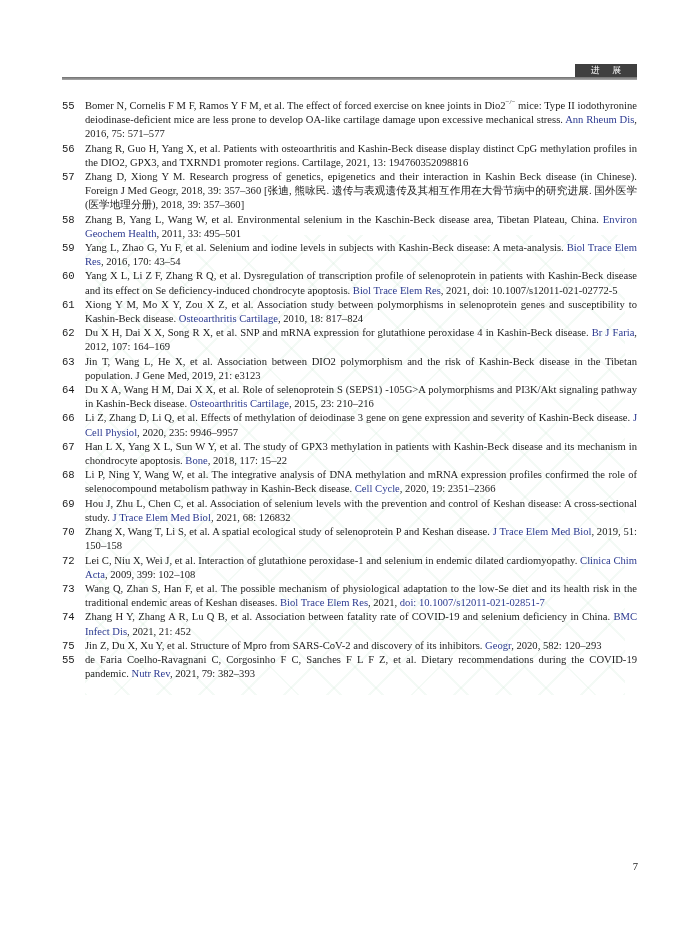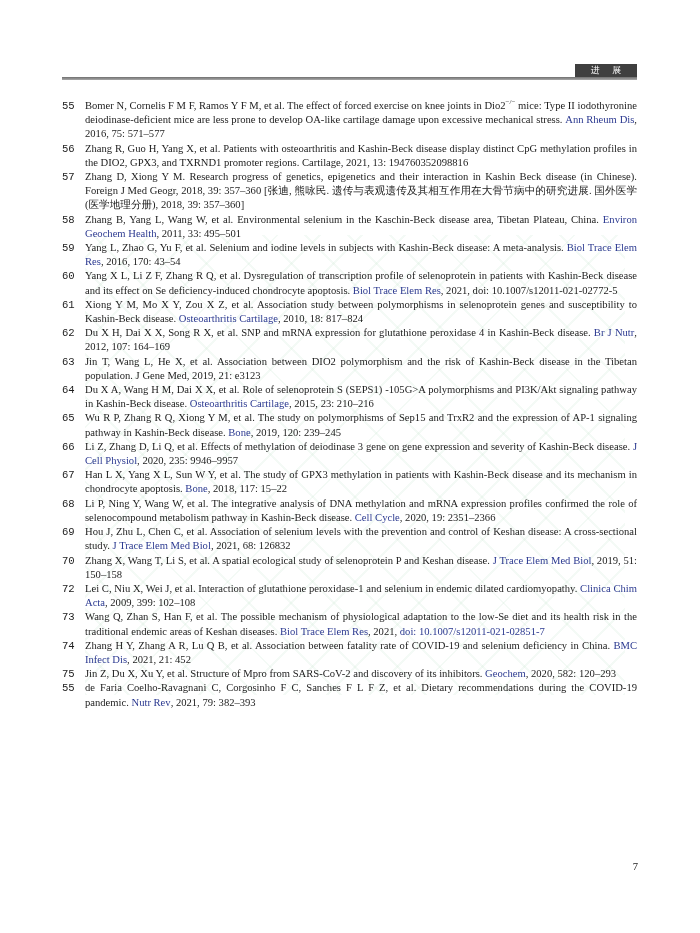--- a/index.html
+++ b/index.html
@@ -66,21 +66,20 @@
   }
   .ref-num {
     position: absolute;
     left: 0;
     top: 0;
     font-family: Liberation Mono, monospace;
   }
   .ref-link {
     color: #2b3990;
     cursor: pointer;
-    font-family: Liberation Serif, serif;
   }
   sup.ref-sup {
     font-size: 7px;
     line-height: 0;
   }
   .page-number {
     position: absolute;
     top: 861px;
     right: 62px;
     width: 40px;
@@ -96,29 +95,28 @@
   <div class="header-rule"></div>
   <div class="watermark"></div>
   <div class="refs">
       <div class="ref"><span class="ref-num">55</span><span class="ref-body"><span>Bomer N, Cornelis F M F, Ramos Y F M, et al. The effect of forced exercise on knee joints in Dio2</span><sup class="ref-sup">−/−</sup><span> mice: Type II iodothyronine deiodinase-deficient mice are less prone to develop OA-like cartilage damage upon excessive mechanical stress. </span><span class="ref-link">Ann Rheum Dis</span><span>, 2016, 75: 571–577</span></span></div>
       <div class="ref"><span class="ref-num">56</span><span class="ref-body"><span>Zhang R, Guo H, Yang X, et al. Patients with osteoarthritis and Kashin-Beck disease display distinct CpG methylation profiles in the DIO2, GPX3, and TXRND1 promoter regions. Cartilage, 2021, 13: 194760352098816</span></span></div>
       <div class="ref"><span class="ref-num">57</span><span class="ref-body"><span>Zhang D, Xiong Y M. Research progress of genetics, epigenetics and their interaction in Kashin Beck disease (in Chinese). Foreign J Med Geogr, 2018, 39: 357–360 [张迪, 熊咏民. 遗传与表观遗传及其相互作用在大骨节病中的研究进展. 国外医学(医学地理分册), 2018, 39: 357–360]</span></span></div>
       <div class="ref"><span class="ref-num">58</span><span class="ref-body"><span>Zhang B, Yang L, Wang W, et al. Environmental selenium in the Kaschin-Beck disease area, Tibetan Plateau, China. </span><span class="ref-link">Environ Geochem Health</span><span>, 2011, 33: 495–501</span></span></div>
       <div class="ref"><span class="ref-num">59</span><span class="ref-body"><span>Yang L, Zhao G, Yu F, et al. Selenium and iodine levels in subjects with Kashin-Beck disease: A meta-analysis. </span><span class="ref-link">Biol Trace Elem Res</span><span>, 2016, 170: 43–54</span></span></div>
       <div class="ref"><span class="ref-num">60</span><span class="ref-body"><span>Yang X L, Li Z F, Zhang R Q, et al. Dysregulation of transcription profile of selenoprotein in patients with Kashin-Beck disease and its effect on Se deficiency-induced chondrocyte apoptosis. </span><span class="ref-link">Biol Trace Elem Res</span><span>, 2021, doi: 10.1007/s12011-021-02772-5</span></span></div>
       <div class="ref"><span class="ref-num">61</span><span class="ref-body"><span>Xiong Y M, Mo X Y, Zou X Z, et al. Association study between polymorphisms in selenoprotein genes and susceptibility to Kashin-Beck disease. </span><span class="ref-link">Osteoarthritis Cartilage</span><span>, 2010, 18: 817–824</span></span></div>
-      <div class="ref"><span class="ref-num">62</span><span class="ref-body"><span>Du X H, Dai X X, Song R X, et al. SNP and mRNA expression for glutathione peroxidase 4 in Kashin-Beck disease. </span><span class="ref-link">Br J Nutr</span><span>, 2012, 107: 164–169</span></span></div>
+      <div class="ref"><span class="ref-num">62</span><span class="ref-body"><span>Du X H, Dai X X, Song R X, et al. SNP and mRNA expression for glutathione peroxidase 4 in Kashin-Beck disease. </span><span class="ref-link">Br J Faria</span><span>, 2012, 107: 164–169</span></span></div>
       <div class="ref"><span class="ref-num">63</span><span class="ref-body"><span>Jin T, Wang L, He X, et al. Association between DIO2 polymorphism and the risk of Kashin-Beck disease in the Tibetan population. J Gene Med, 2019, 21: e3123</span></span></div>
       <div class="ref"><span class="ref-num">64</span><span class="ref-body"><span>Du X A, Wang H M, Dai X X, et al. Role of selenoprotein S (SEPS1) -105G&gt;A polymorphisms and PI3K/Akt signaling pathway in Kashin-Beck disease. </span><span class="ref-link">Osteoarthritis Cartilage</span><span>, 2015, 23: 210–216</span></span></div>
-      <div class="ref"><span class="ref-num">65</span><span class="ref-body"><span>Wu R P, Zhang R Q, Xiong Y M, et al. The study on polymorphisms of Sep15 and TrxR2 and the expression of AP-1 signaling pathway in Kashin-Beck disease. </span><span class="ref-link">Bone</span><span>, 2019, 120: 239–245</span></span></div>
       <div class="ref"><span class="ref-num">66</span><span class="ref-body"><span>Li Z, Zhang D, Li Q, et al. Effects of methylation of deiodinase 3 gene on gene expression and severity of Kashin-Beck disease. </span><span class="ref-link">J Cell Physiol</span><span>, 2020, 235: 9946–9957</span></span></div>
       <div class="ref"><span class="ref-num">67</span><span class="ref-body"><span>Han L X, Yang X L, Sun W Y, et al. The study of GPX3 methylation in patients with Kashin-Beck disease and its mechanism in chondrocyte apoptosis. </span><span class="ref-link">Bone</span><span>, 2018, 117: 15–22</span></span></div>
       <div class="ref"><span class="ref-num">68</span><span class="ref-body"><span>Li P, Ning Y, Wang W, et al. The integrative analysis of DNA methylation and mRNA expression profiles confirmed the role of selenocompound metabolism pathway in Kashin-Beck disease. </span><span class="ref-link">Cell Cycle</span><span>, 2020, 19: 2351–2366</span></span></div>
       <div class="ref"><span class="ref-num">69</span><span class="ref-body"><span>Hou J, Zhu L, Chen C, et al. Association of selenium levels with the prevention and control of Keshan disease: A cross-sectional study. </span><span class="ref-link">J Trace Elem Med Biol</span><span>, 2021, 68: 126832</span></span></div>
       <div class="ref"><span class="ref-num">70</span><span class="ref-body"><span>Zhang X, Wang T, Li S, et al. A spatial ecological study of selenoprotein P and Keshan disease. </span><span class="ref-link">J Trace Elem Med Biol</span><span>, 2019, 51: 150–158</span></span></div>
       <div class="ref"><span class="ref-num">72</span><span class="ref-body"><span>Lei C, Niu X, Wei J, et al. Interaction of glutathione peroxidase-1 and selenium in endemic dilated cardiomyopathy. </span><span class="ref-link">Clinica Chim Acta</span><span>, 2009, 399: 102–108</span></span></div>
       <div class="ref"><span class="ref-num">73</span><span class="ref-body"><span>Wang Q, Zhan S, Han F, et al. The possible mechanism of physiological adaptation to the low-Se diet and its health risk in the traditional endemic areas of Keshan diseases. </span><span class="ref-link">Biol Trace Elem Res</span><span>, 2021, </span><span class="ref-link">doi: 10.1007/s12011-021-02851-7</span></span></div>
       <div class="ref"><span class="ref-num">74</span><span class="ref-body"><span>Zhang H Y, Zhang A R, Lu Q B, et al. Association between fatality rate of COVID-19 and selenium deficiency in China. </span><span class="ref-link">BMC Infect Dis</span><span>, 2021, 21: 452</span></span></div>
-      <div class="ref"><span class="ref-num">75</span><span class="ref-body"><span>Jin Z, Du X, Xu Y, et al. Structure of Mpro from SARS-CoV-2 and discovery of its inhibitors. </span><span class="ref-link">Geochem</span><span>, 2020, 582: 120–293</span></span></div>
+      <div class="ref"><span class="ref-num">75</span><span class="ref-body"><span>Jin Z, Du X, Xu Y, et al. Structure of Mpro from SARS-CoV-2 and discovery of its inhibitors. </span><span class="ref-link">Geogr</span><span>, 2020, 582: 120–293</span></span></div>
       <div class="ref"><span class="ref-num">55</span><span class="ref-body"><span>de Faria Coelho-Ravagnani C, Corgosinho F C, Sanches F L F Z, et al. Dietary recommendations during the COVID-19 pandemic. </span><span class="ref-link">Nutr Rev</span><span>, 2021, 79: 382–393</span></span></div>
     </div>
   <div class="page-number">7</div>
 </div>
 
 </body></html>

